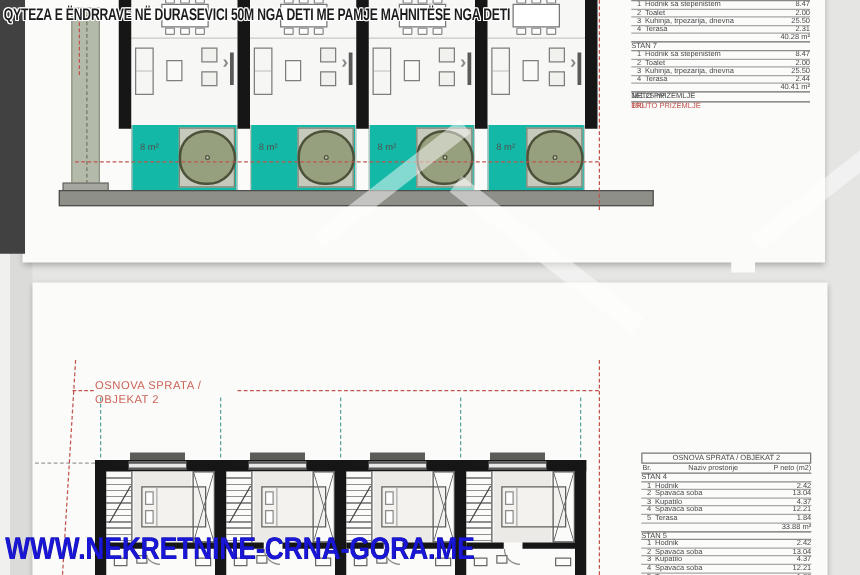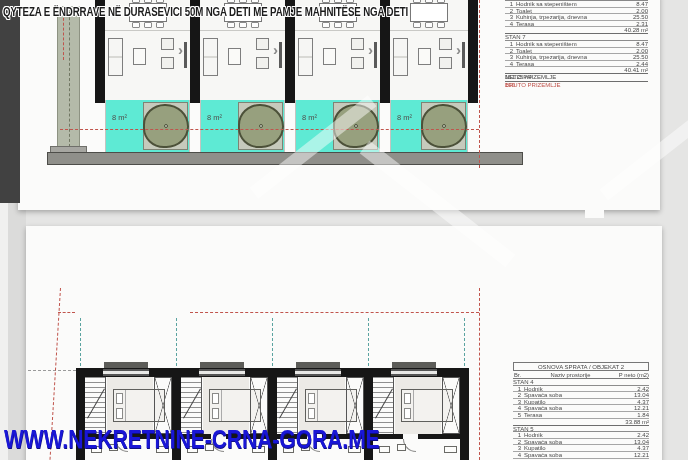--- a/index.html
+++ b/index.html
@@ -34,21 +34,21 @@
   .unitT .chairs i{position:static;width:8px;height:6px;background:#fdfdfd;border:1px solid #8a8a8a;border-radius:1px;}
   .unitT .dtable{left:50%;transform:translateX(-50%);top:3px;width:38px;height:19px;background:#fff;border:1px solid #777;}
   .unitT .hline{top:30px;left:0;right:0;height:1px;background:#c9c9c6;}
   .unitT .sofa{left:3px;top:38px;width:15px;height:38px;border:1px solid #7e7e7e;
                background:linear-gradient(#f6f6f4 48%,#d9d9d5 48% 52%,#f6f6f4 52%);}
   .unitT .ctable{left:28px;top:48px;width:13px;height:17px;border:1px solid #7e7e7e;background:#fafaf8;}
   .unitT .arm{right:16px;width:13px;height:12px;border:1px solid #7e7e7e;background:#f1f1ee;}
   .unitT .a1{top:38px;} .unitT .a2{top:57px;}
   .unitT .tv{right:3px;top:42px;width:3px;height:26px;background:#5a5a5a;}
   .unitT .door{right:7px;top:42px;font-size:15px;line-height:15px;color:#8a8a8a;font-weight:bold;}
-  .unitT .terr{top:100px;left:0;right:0;bottom:0;background:#5eead4;
+  .unitT .terr{top:100px;left:0;right:0;bottom:0;background:#14b8a6;
                border-left:1px solid #c4c4c0;border-right:1px solid #c4c4c0;}
   .unitT .tlab8{left:6px;top:13px;font-size:7.5px;color:#4f4f4c;}
   .unitT .planter{right:1px;top:2px;width:45px;height:48px;background:#c6cabc;border:1px solid #7e8374;}
   .unitT .tree{left:50%;top:50%;width:46px;height:44px;transform:translate(-50%,-50%);
                background:#97a07e;border:2px solid #4c5139;border-radius:48% 52% 50% 46%;}
   .unitT .tree i{left:50%;top:50%;width:4px;height:4px;transform:translate(-50%,-50%);
                  border:1px solid #4c5139;border-radius:50%;background:#c6cabc;}
 
   
   .rdash{border-color:#c0544c !important;z-index:8;}
@@ -316,20 +316,24 @@
     <div class="tfoot red">
       <span>BRUTO PRIZEMLJE</span>
       <span>190</span>
     </div>
   </div>
 
   <div class="ghost g1"></div>
   <div class="ghost g2"></div>
   <div class="ghost g3"></div>
 
+  <div class="osnova">
+    <span style="position:static">OSNOVA SPRATA /</span><br>
+    <span style="position:static">OBJEKAT 2</span>
+  </div>
   <div class="rdash rd-c1"></div>
   <div class="rdash rd-c2"></div>
   <div class="rdash rd-sl"></div>
   <div class="rdash rd-vr2"></div>
 
   <div class="teal" style="left:80px"></div>
   <div class="teal" style="left:176px"></div>
   <div class="teal" style="left:272px"></div>
   <div class="teal" style="left:368px"></div>
   <div class="teal" style="left:464px"></div>

